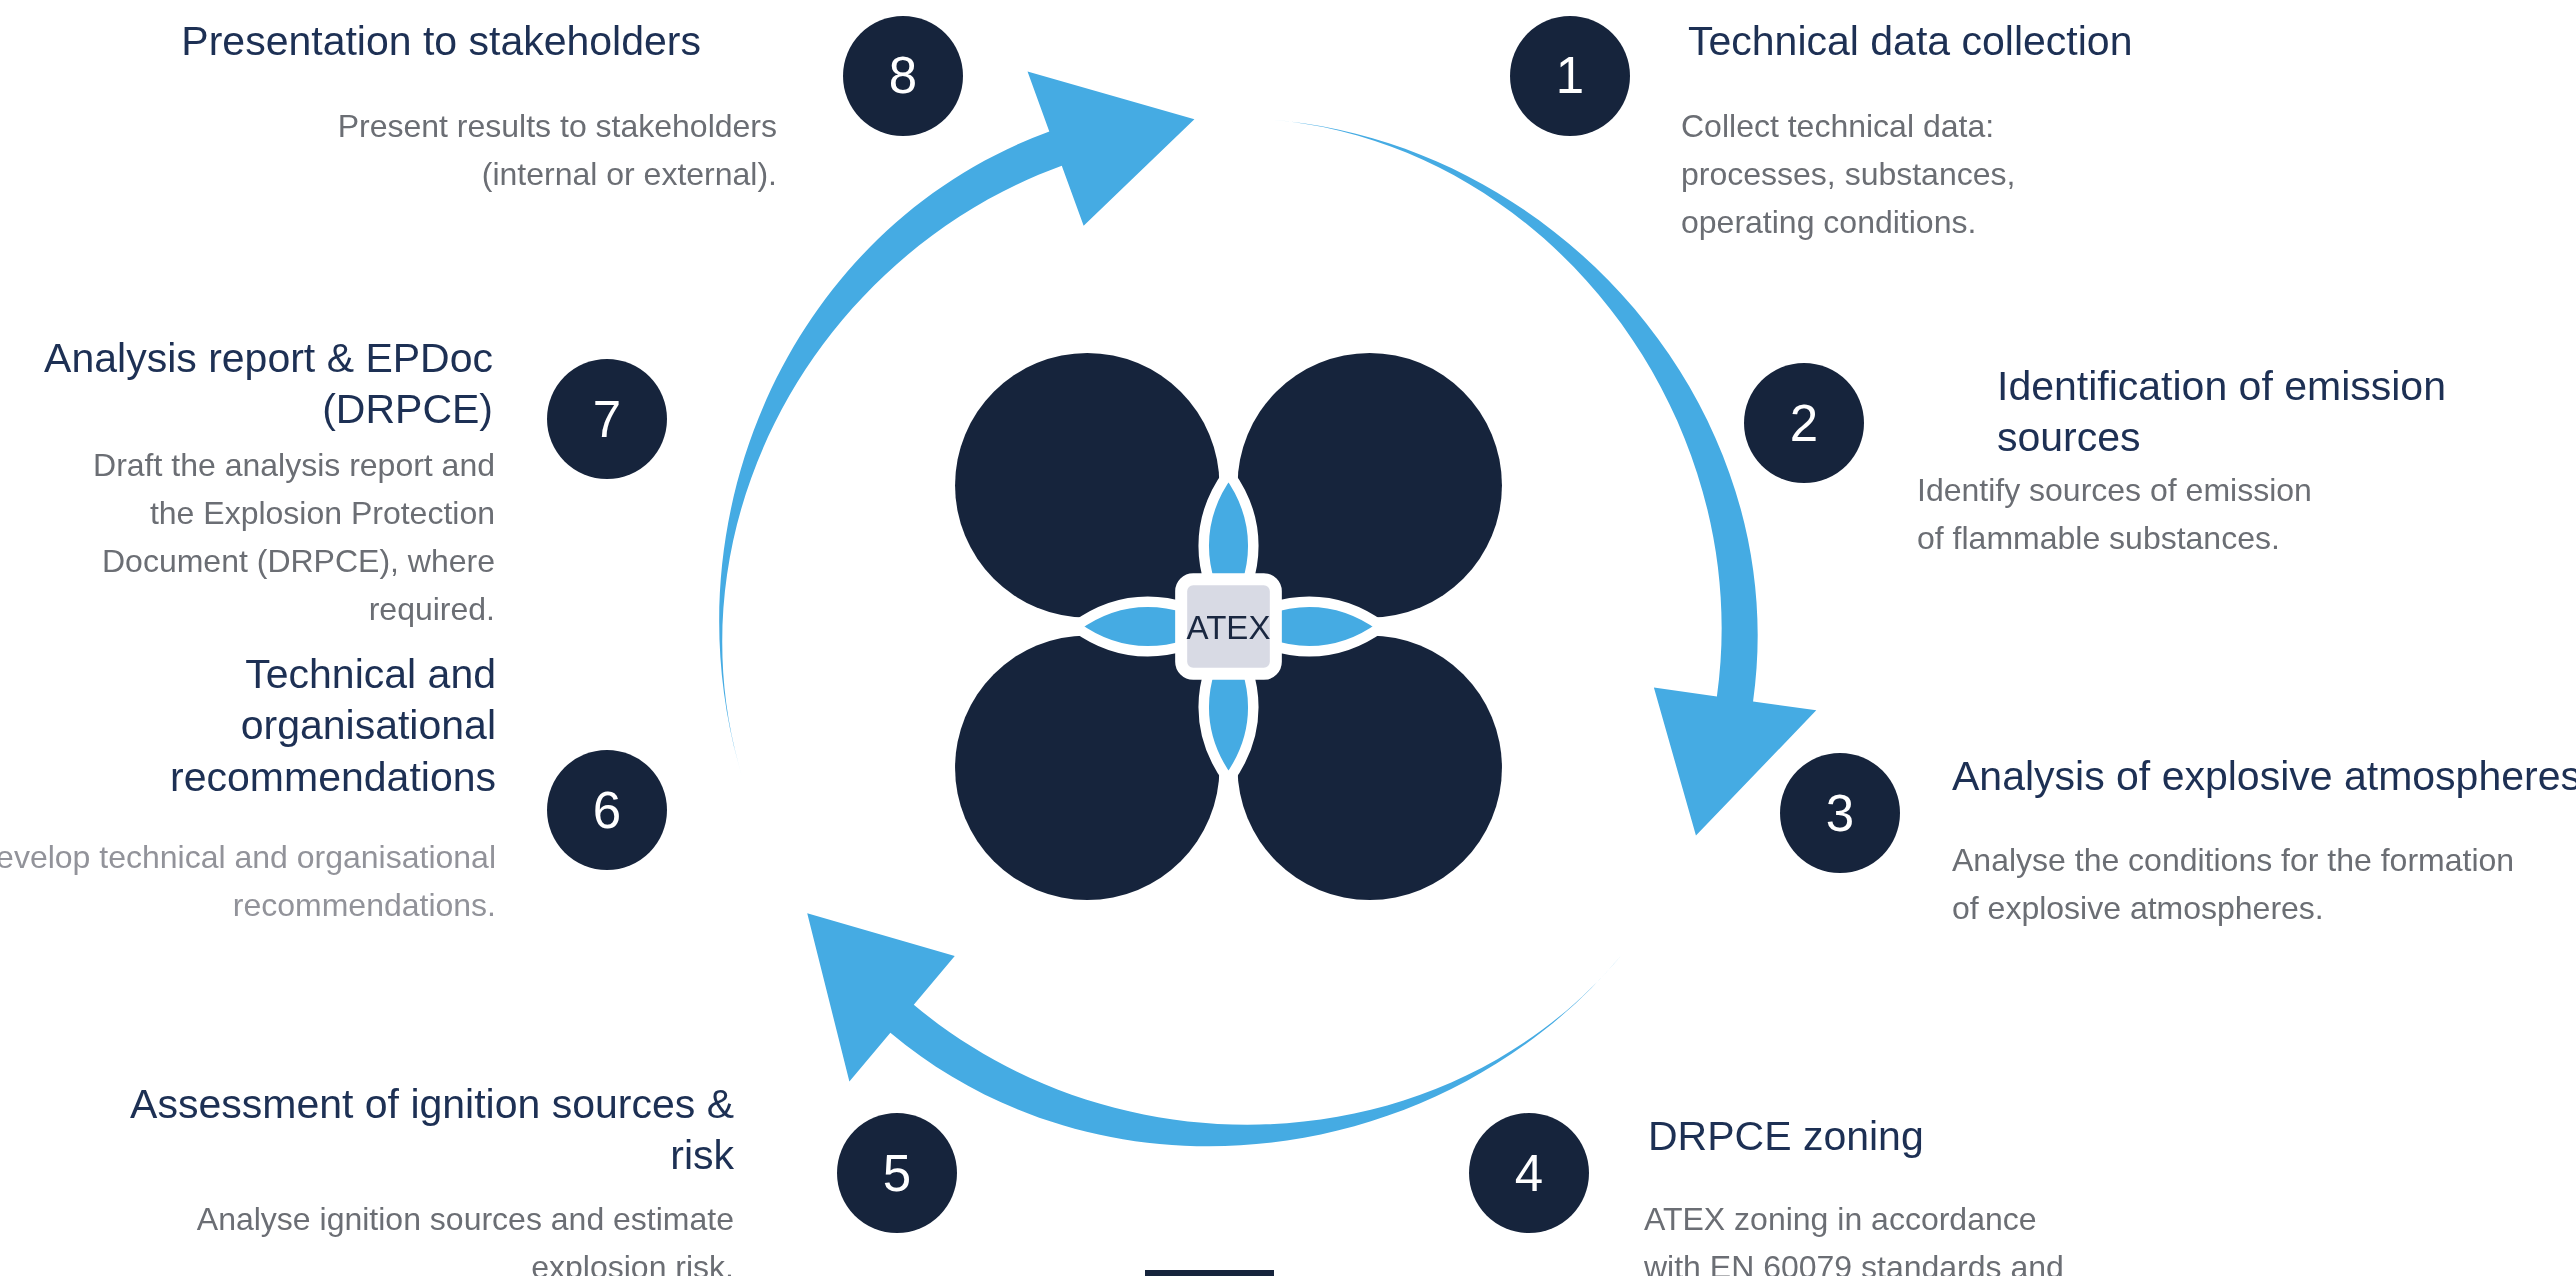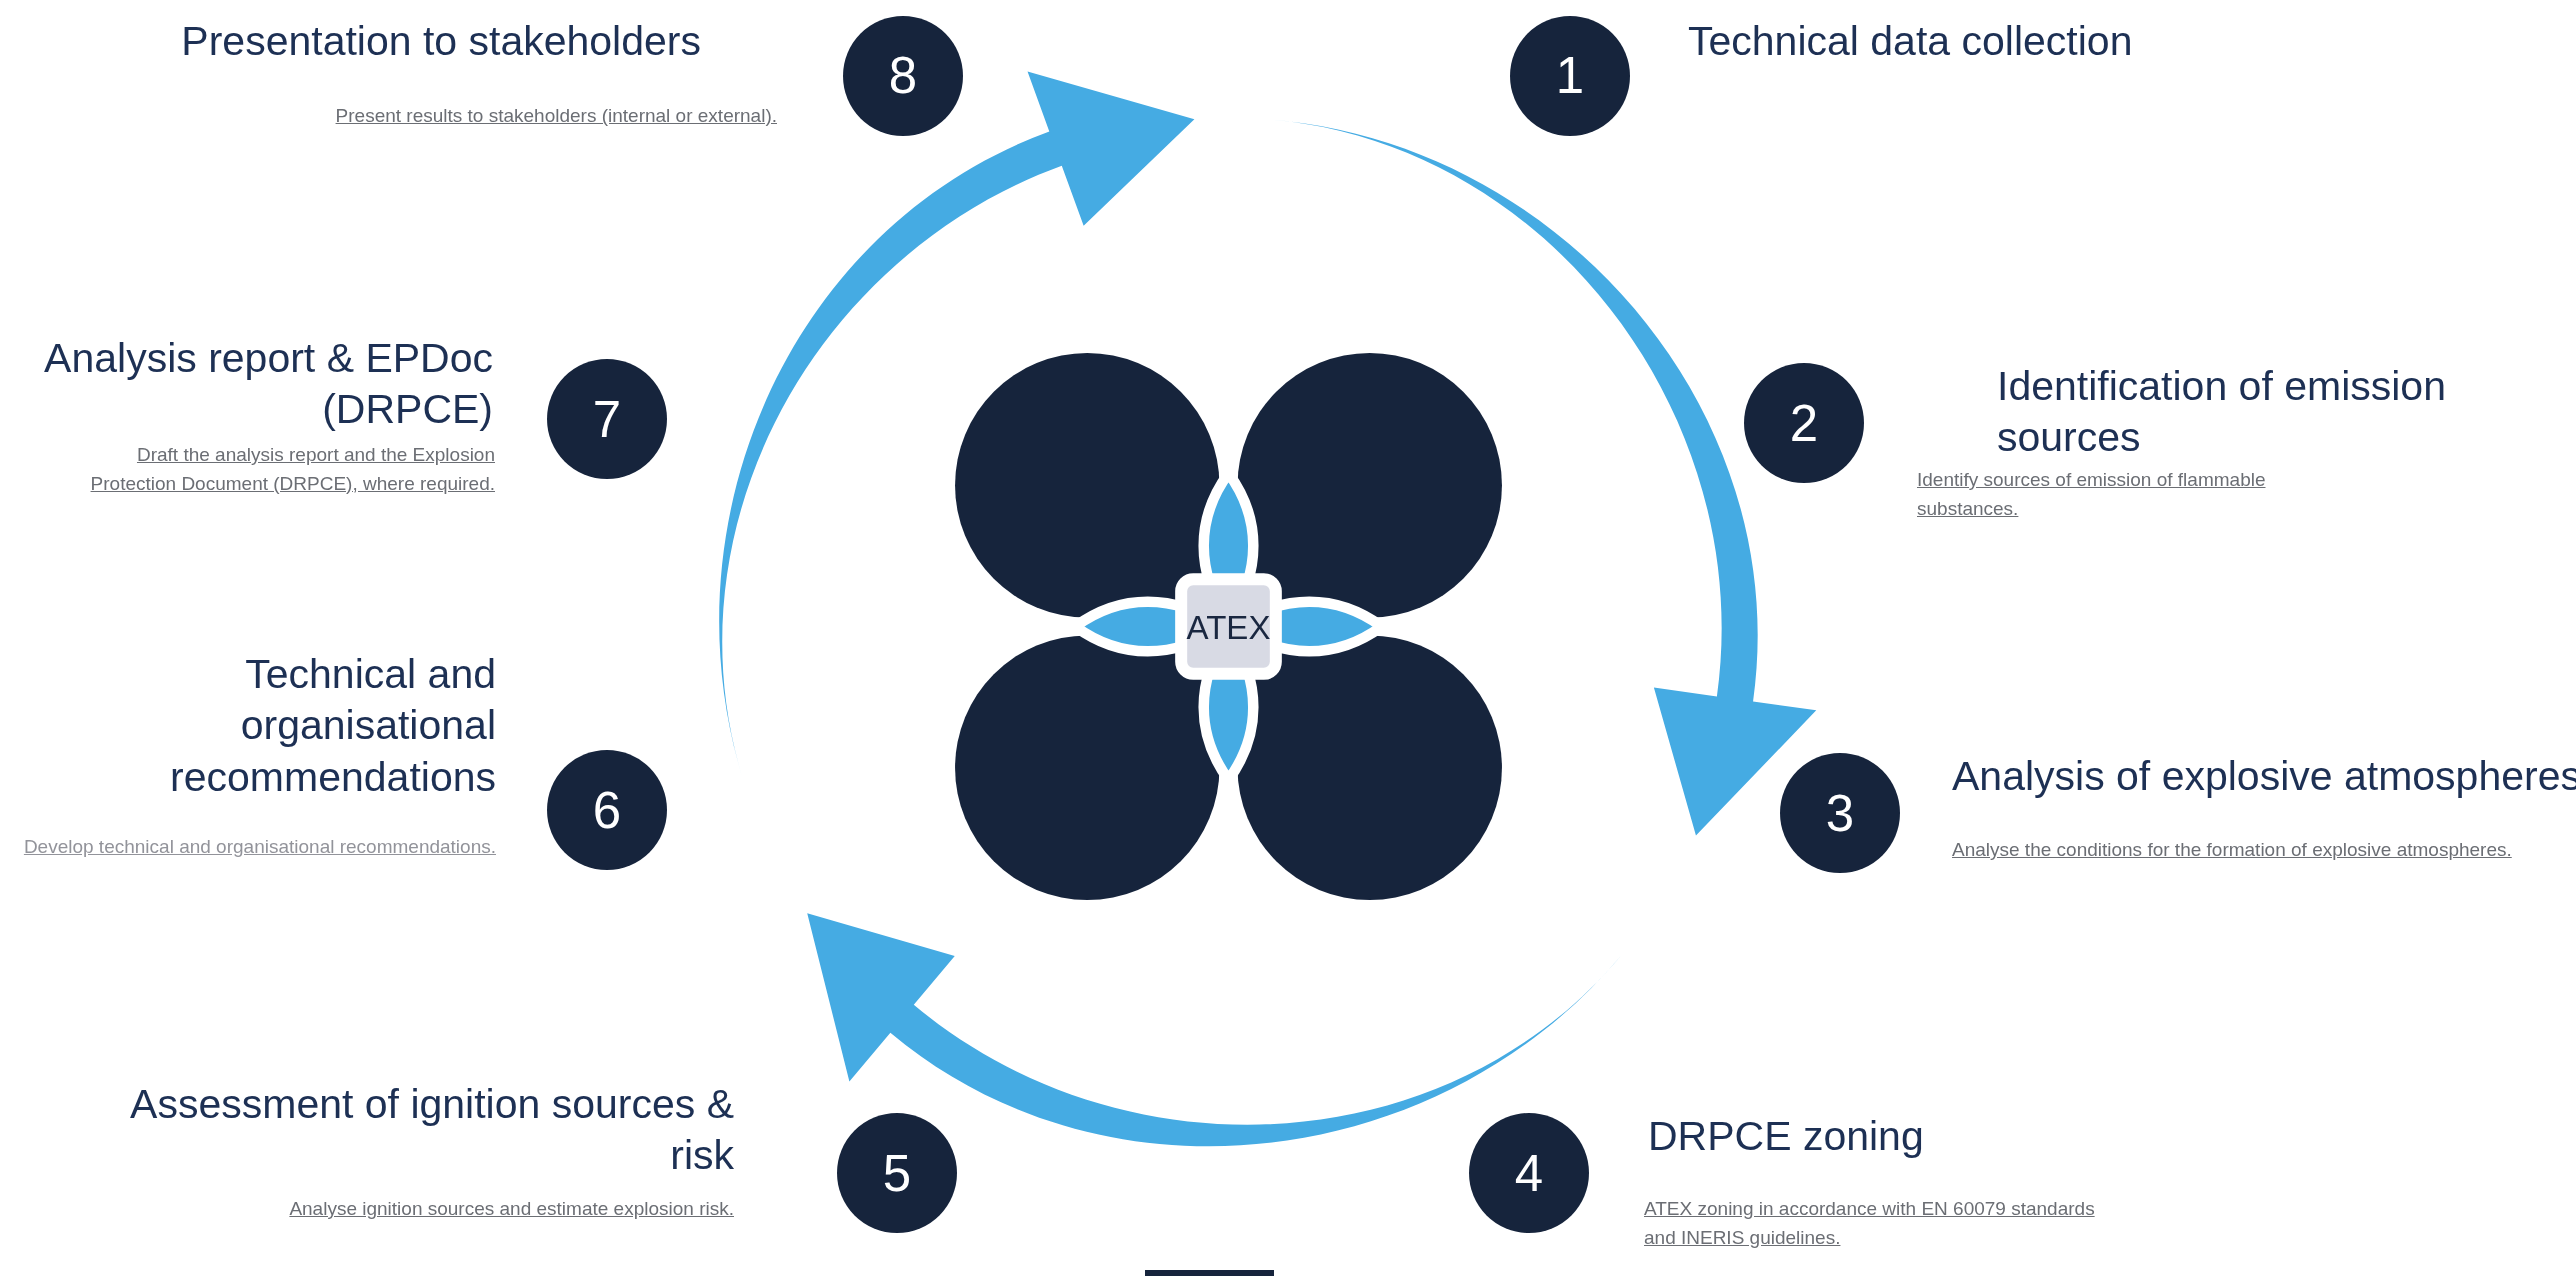--- a/index.html
+++ b/index.html
@@ -31,24 +31,23 @@
   }
   .title {
     position: absolute;
     font-size: 41px;
     font-weight: 500;
     color: #1D3054;
     line-height: 1.25;
   }
   .desc {
     position: absolute;
-    font-size: 19px;
+    font-size: 32px;
     color: #6B6E74;
     line-height: 1.5;
-    text-decoration: underline;
   }
   .muted { color: #92939A; }
   .ar { text-align: right; }
 
   .b1{left:1510px;top:15.5px} .b2{left:1744px;top:363px} .b3{left:1780px;top:753px}
   .b4{left:1469px;top:1113px} .b5{left:837px;top:1113px} .b6{left:547px;top:750px}
   .b7{left:547px;top:359px} .b8{left:843px;top:15.5px}
 
   .t1{left:1688px;top:16.4px;width:729px}
   .t2{left:1997px;top:361px;width:565px}
@@ -127,20 +126,21 @@
 
   <div class="title t1">Technical data collection</div>
   <div class="title t2">Identification of emission sources</div>
   <div class="title t3">Analysis of explosive atmospheres</div>
   <div class="title t4">DRPCE zoning</div>
   <div class="title t5 ar">Assessment of ignition sources &amp; risk</div>
   <div class="title t6 ar">Technical and organisational recommendations</div>
   <div class="title t7 ar">Analysis report &amp; EPDoc (DRPCE)</div>
   <div class="title t8 ar">Presentation to stakeholders</div>
 
+  <div class="desc d1">Collect technical data: processes, substances, operating conditions.</div>
   <div class="desc d2">Identify sources of emission of flammable substances.</div>
   <div class="desc d3">Analyse the conditions for the formation of explosive atmospheres.</div>
   <div class="desc d4">ATEX zoning in accordance with EN 60079 standards and INERIS guidelines.</div>
   <div class="desc d5 ar">Analyse ignition sources and estimate explosion risk.</div>
   <div class="desc d6 ar muted">Develop technical and organisational recommendations.</div>
   <div class="desc d7 ar">Draft the analysis report and the Explosion Protection Document (DRPCE), where required.</div>
   <div class="desc d8 ar">Present results to stakeholders (internal or external).</div>
 
   <div class="crop-edge"></div>
 

